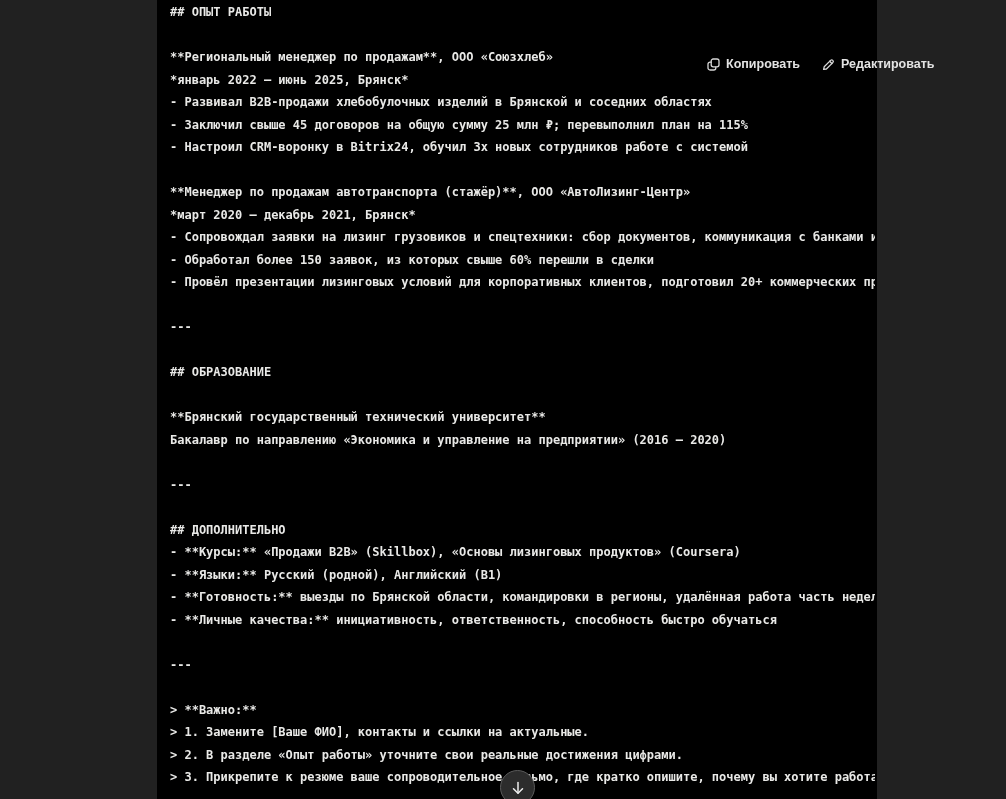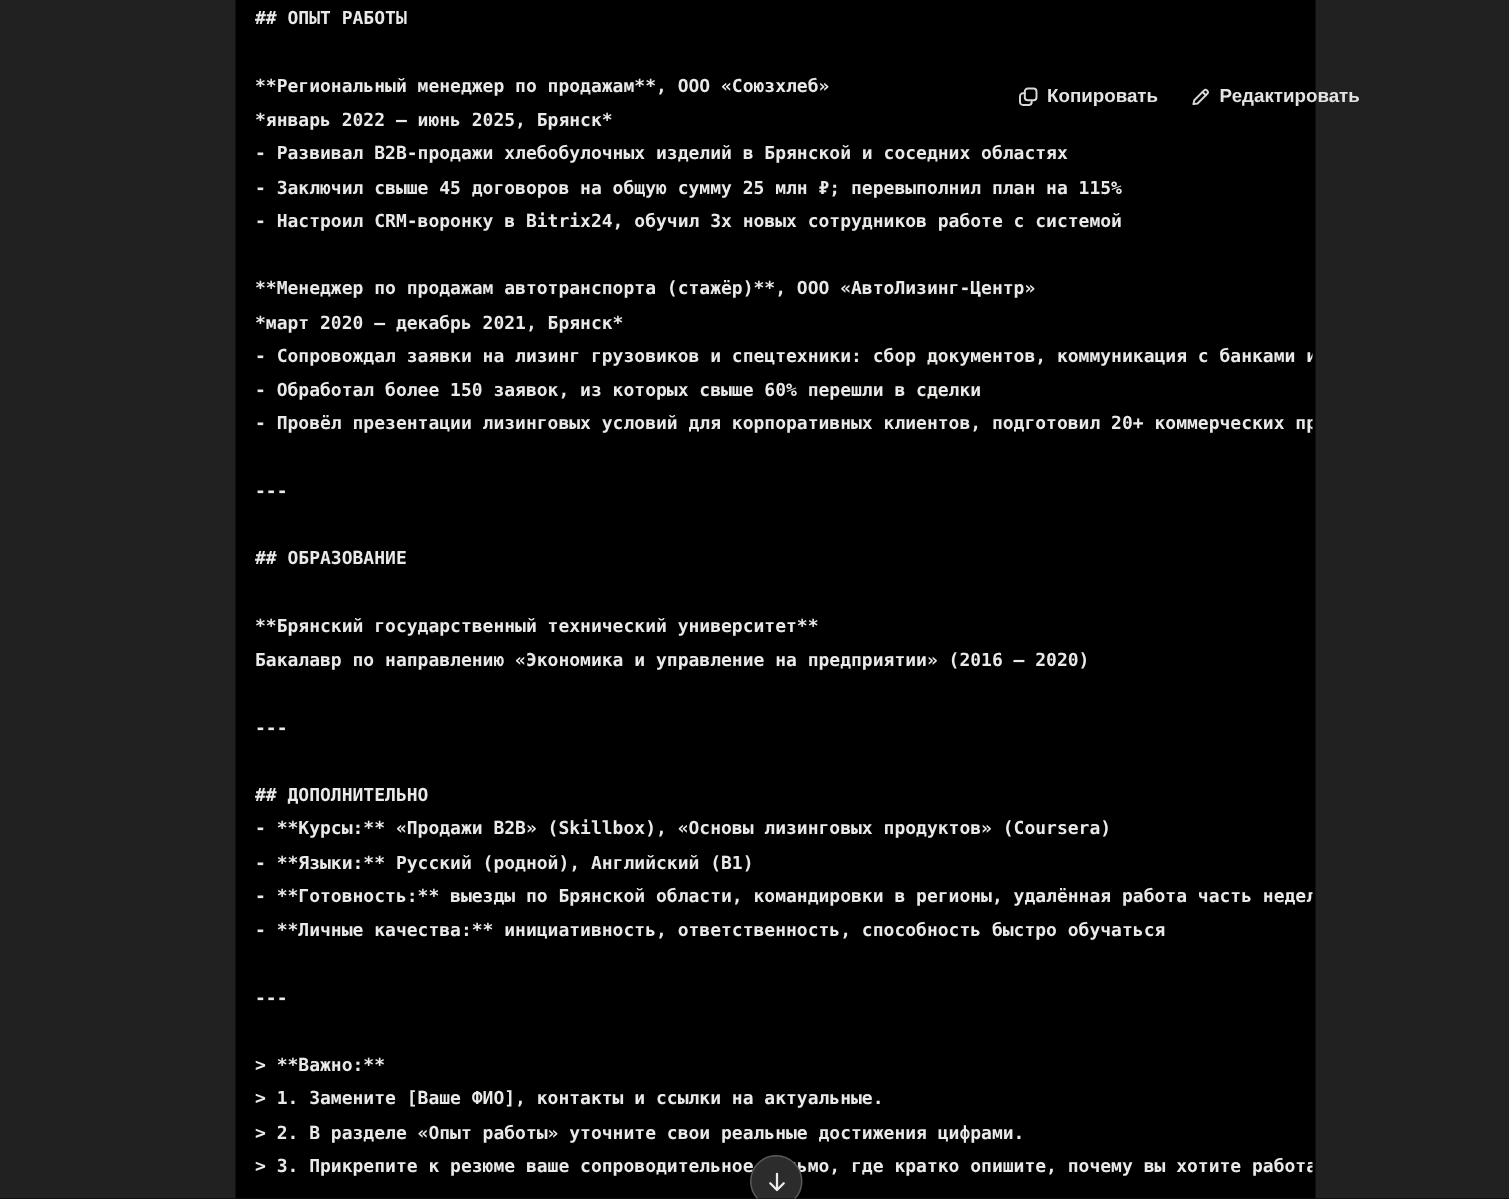--- a/index.html
+++ b/index.html
@@ -34,21 +34,21 @@
     font-family: "DejaVu Sans Mono", monospace;
     font-size: 12px;
     line-height: 22.5px;
     font-weight: 700;
     color: #e9e9e7;
     letter-spacing: 0;
   }
   .toolbar {
     position: absolute;
     top: 55px;
-    left: 520px;
+    left: 548px;
     display: flex;
     align-items: center;
     gap: 18px;
   }
   .tool-btn {
     display: inline-flex;
     align-items: center;
     gap: 6px;
     background: transparent;
     border: none;

